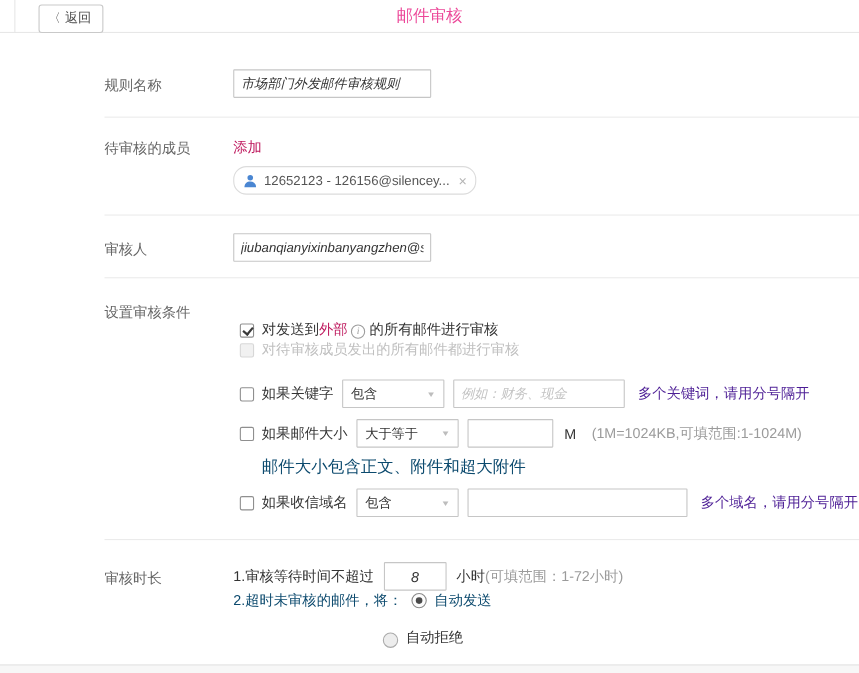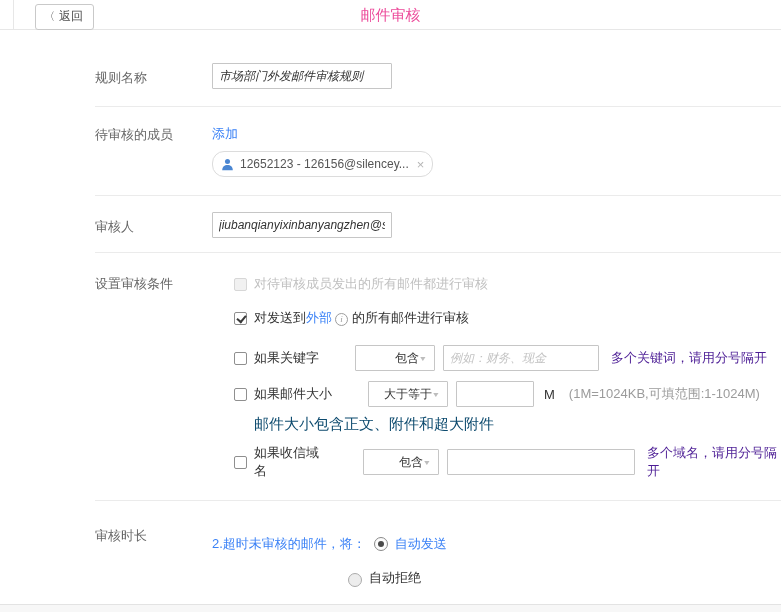--- a/index.html
+++ b/index.html
@@ -43,23 +43,23 @@
     padding:0 6px; font-size:12px; color:#333; background:#fff;
     font-family:"Liberation Sans","DejaVu Sans",sans-serif; outline:none;font-style:italic;
   }
   .ipt::placeholder { color:#c3c3c3; }
   .ipt-w180 { width:180px; }
   .ipt-w176 { width:156px; }
   .ipt-w78  { width:78px; }
   .ipt-w200 { width:200px; }
   .ipt-num  { width:57px; text-align:center; font-size:13px; }
   .select {
-    width:80px; height:26px; border:1px solid #c6c6c6; border-radius:1px;
-    display:inline-flex; align-items:center; justify-content:flex-end;
-    padding:0 7px; font-size:12px; color:#333; background:#fff; cursor:pointer;margin-left:28px;
+    width:93px; height:26px; border:1px solid #c6c6c6; border-radius:1px;
+    display:inline-flex; align-items:center; justify-content:space-between;
+    padding:0 7px; font-size:12px; color:#333; background:#fff; cursor:pointer;
   }
   .select .caret { font-size:8px; color:#bdbdbd; transform:scale(1.1,0.9); }
 
   
   .cb {
     width:13px; height:13px; flex:none;
     border:1px solid #8f8f8f; border-radius:2px; background:#fff;
     display:inline-block; position:relative; cursor:pointer;
   }
   .cb.disabled { background:#f1f1f1; border-color:#d7d7d7; cursor:default; }
@@ -81,34 +81,34 @@
     width:6px; height:6px; border-radius:50%; background:#4a4a4a;
   }
 
   
   .sec-rule { padding-top:33px; }
   .sec-rule .label-col, .sec-reviewer .label-col { padding-top:6px; }
   .div-1 { margin-top:17px; }
 
   .sec-members { padding-top:18px; }
   .sec-members .label-col { padding-top:1px; }
-  .link { color:#3b82f6; cursor:pointer; text-decoration:none; font-size:13px; }
+  .link { color:#be185d; cursor:pointer; text-decoration:none; font-size:13px; }
   .chip {
     margin-top:8px; display:inline-flex; align-items:center;
     height:26px; padding:0 8px; border:1px solid #dcdcdc; border-radius:12px;
     font-size:12px; color:#555; background:#fff;
   }
   .chip .person { width:13px; height:13px; margin-right:6px; flex:none; }
   .chip .chip-close { margin-left:8px; color:#b5b5b5; font-size:13px; cursor:pointer; }
   .div-2 { margin-top:18px; }
 
   .sec-reviewer { padding-top:16px; }
   .div-3 { margin-top:14px; }
 
-  .sec-conditions { padding-top:22px;gap:16px; }
+  .sec-conditions { padding-top:22px; }
   .cond-row { display:flex; align-items:center; margin-left:6px; color:#333; font-size:13px; }
   .cond-row .cb { margin-right:7px; }
   .cond-row .txt { margin-right:8px; }
   .row-all .txt-disabled { color:#c0c0c0; margin-left:0; }
   .row-external { margin-top:16px; }
   .info-icon {
     display:inline-flex; align-items:center; justify-content:center;
     width:13px; height:13px; border-radius:50%;
     border:1px solid #9d9d9d; color:#9d9d9d;
     font-size:9px; font-style:italic; font-family:"Liberation Serif",serif;
@@ -121,21 +121,21 @@
   .hint { color:#4c1d95; font-size:13px; margin-left:12px; }
   .gap-r { margin-right:8px; }
   .unit { margin-left:10px; margin-right:6px; color:#333; }
   .range-hint { color:#9b9b9b; font-size:13px; margin-left:8px; }
   .div-4 { margin-top:20px; }
 
   .sec-duration { padding-top:20px; }
   .sec-duration .label-col { padding-top:6px; }
   .dur-line1 { display:flex; align-items:center; font-size:13px; color:#333; }
   .dur-line1 .ipt-num { margin:0 9px; }
-  .dur-line2 { display:flex; align-items:center; margin-top:14px; font-size:13px; color:#3b82f6; }
+  .dur-line2 { display:flex; align-items:center; font-size:13px; color:#0c4a6e; }
   .dur-line2 .radio { margin-left:8px; margin-right:7px; }
   .dur-line3 { display:flex; align-items:flex-end; margin-top:16px; margin-left:136px; font-size:13px; color:#333; }
   .dur-line3 .radio { margin-right:7px; }
 
   .footer {
     position:absolute; left:0; right:0; bottom:0; height:8px;
     background:#f7f7f7; border-top:1px solid #e3e3e3;
   }
 </style>
 </head>
@@ -183,33 +183,33 @@
     <div class="control-col">
       <input class="ipt ipt-w180" type="text" value="jiubanqianyixinbanyangzhen@silence" style="">
     </div>
   </div>
   <div class="divider div-3"></div>
 
   <div class="section sec-conditions">
     <div class="label-col">设置审核条件</div>
     <div class="control-col">
 
-      <div class="cond-row row-all">
-        <span class="cb disabled"></span>
-        <span class="txt txt-disabled">对待审核成员发出的所有邮件都进行审核</span>
-      </div>
-
       <div class="cond-row row-external">
         <span class="cb checked"></span>
         <span>对发送到</span>
           <a class="link">外部</a>
           <span class="info-icon">i</span>
           <span>的所有邮件进行审核</span>
       </div>
 
+      <div class="cond-row row-all">
+        <span class="cb disabled"></span>
+        <span class="txt txt-disabled">对待审核成员发出的所有邮件都进行审核</span>
+      </div>
+
       <div class="cond-row row-keyword">
         <span class="cb"></span>
         <span class="txt">如果关键字</span>
         <span class="select gap-r">
           <span>包含</span>
           <span class="caret">▼</span>
         </span>
         <input class="ipt ipt-w176" type="text" placeholder="例如：财务、现金" style="">
         <span class="hint">多个关键词，请用分号隔开</span>
       </div>
@@ -240,20 +240,26 @@
       </div>
 
     </div>
   </div>
   <div class="divider div-4"></div>
 
   <div class="section sec-duration">
     <div class="label-col">审核时长</div>
     <div class="control-col">
 
+      <div class="dur-line1">
+        <span>1.审核等待时间不超过</span>
+        <input class="ipt ipt-num" type="text" value="8" style="">
+        <span>小时</span>
+          <span class="range-hint" style="margin-left:0">(可填范围：1-72小时)</span>
+      </div>
 
       <div class="dur-line2">
         <span>2.超时未审核的邮件，将：</span>
         <span class="radio selected"></span>
         <span>自动发送</span>
       </div>
 
       <div class="dur-line3">
         <span class="radio unselected"></span>
         <span>自动拒绝</span>

